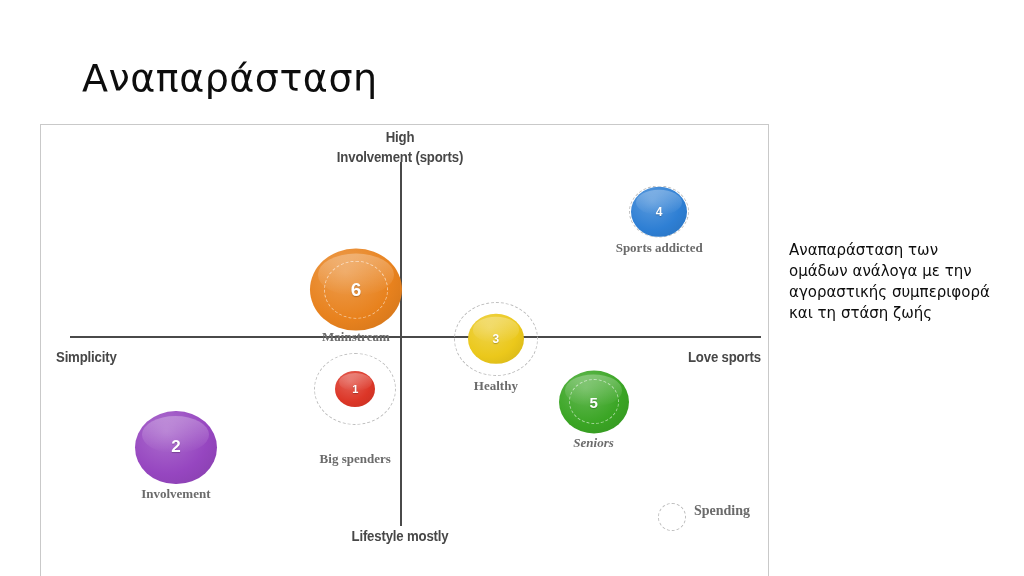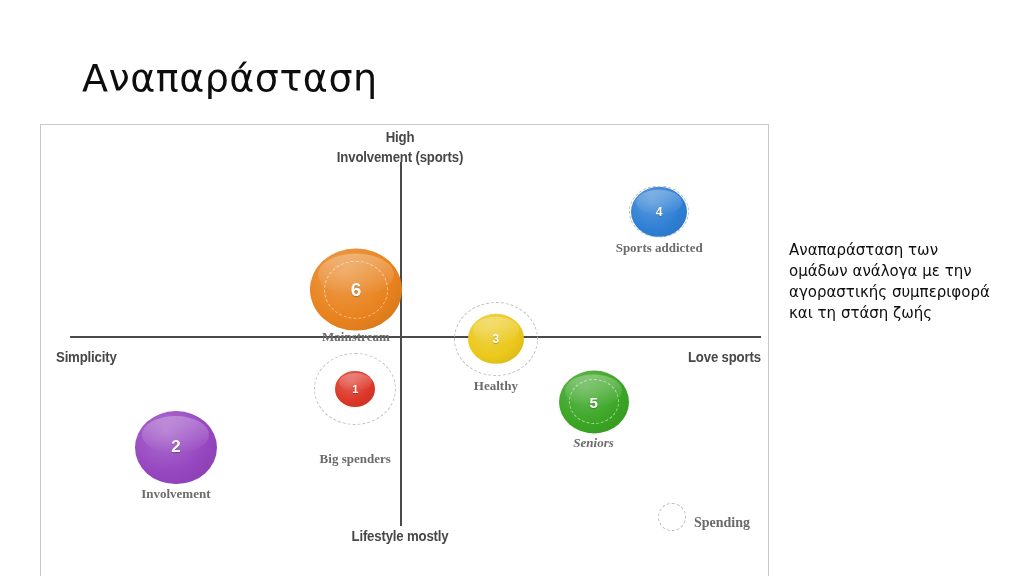--- a/index.html
+++ b/index.html
@@ -159,21 +159,21 @@
     font-size: 13px;
     color: #6b6b6b;
   }
 
   
   #legend {
     position: absolute;
     left: 617px;
     top: 378px;
     display: flex;
-    align-items: flex-end;
+    align-items: flex-start;
     gap: 8px;
   }
   #legend-swatch {
     width: 28px;
     height: 28px;
     border: 1px dashed #bdbdbd;
     border-radius: 50%;
     box-sizing: border-box;
   }
   #legend-text {

